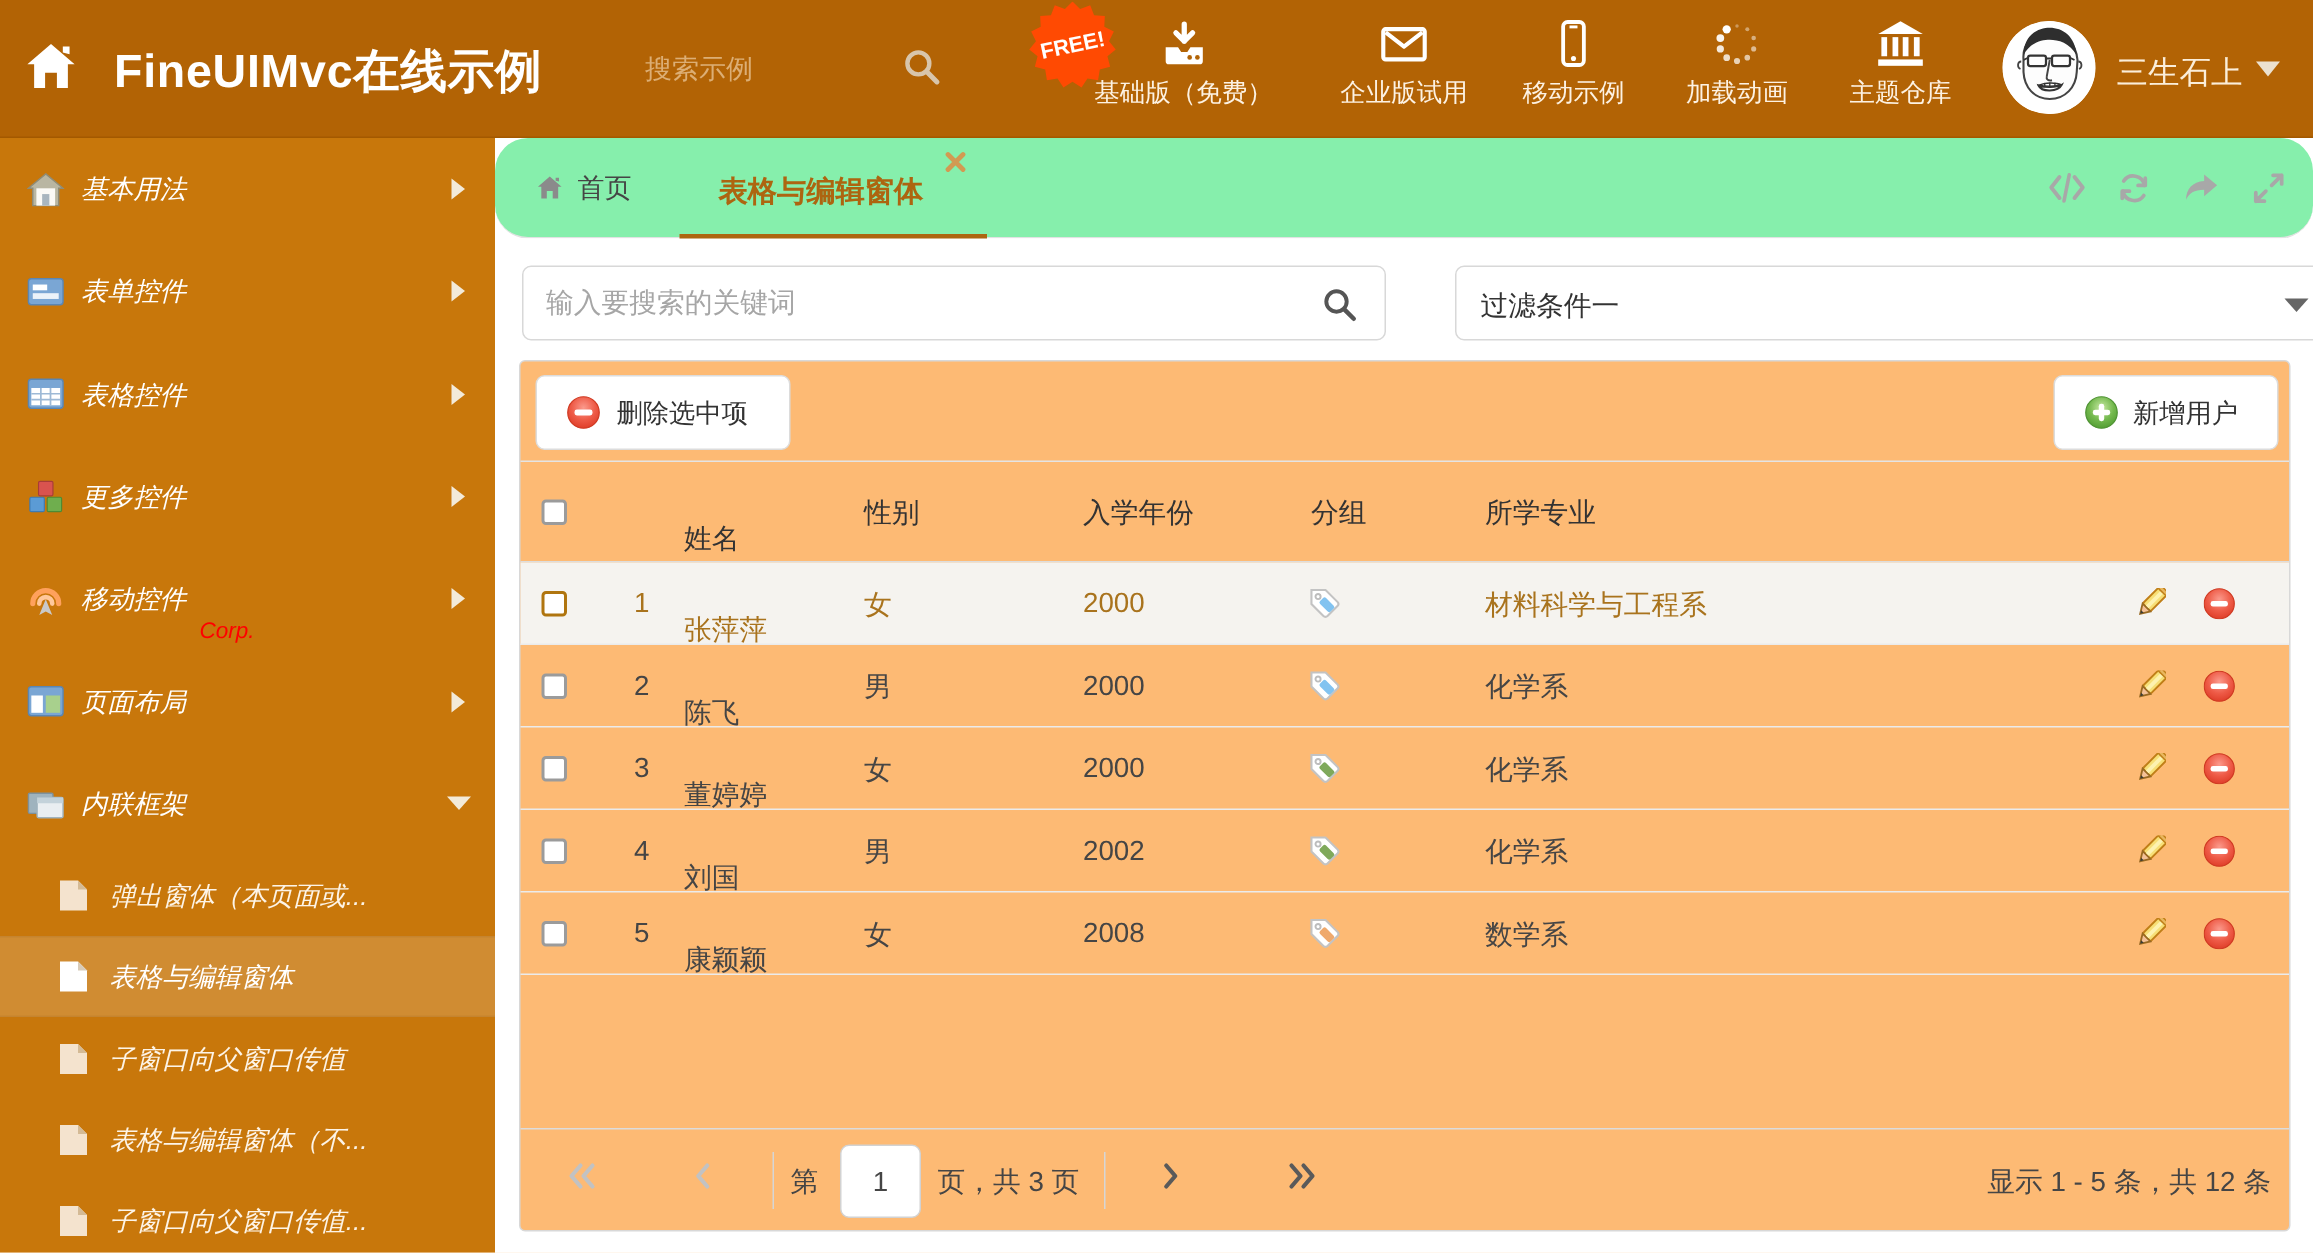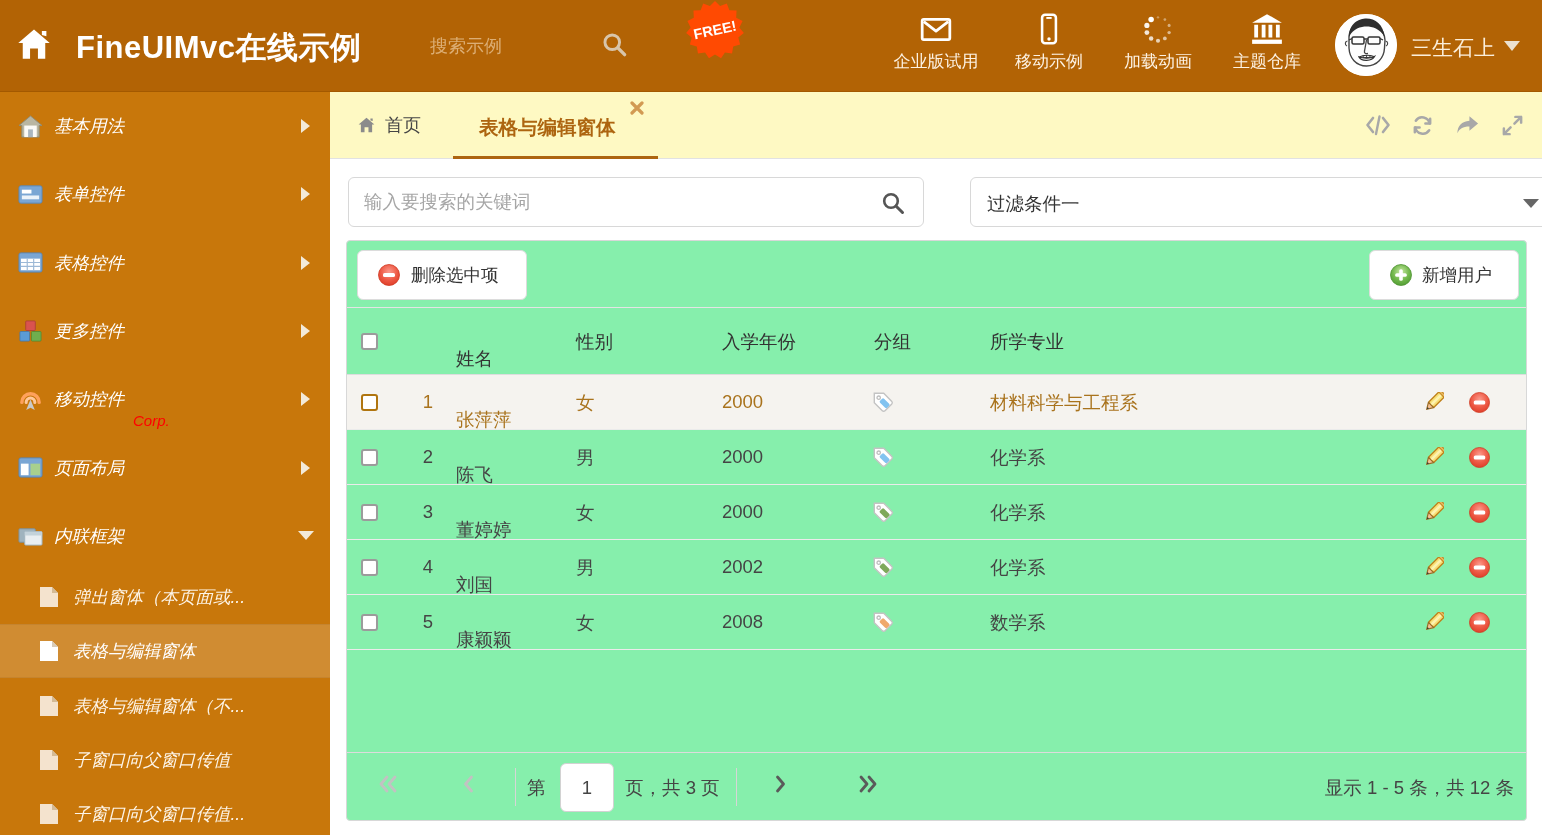--- a/index.html
+++ b/index.html
@@ -49,21 +49,21 @@
   .submenu-icon { position:absolute; left:39px; width:20px; height:22px; opacity:0.8; }
   .submenu-item.selected .submenu-icon { opacity:1; }
   .submenu-label { position:absolute; left:73px; font-size:17.5px; color:#fdf4e7; white-space:nowrap; }
   .submenu-item.selected .submenu-label { color:#fff; }
 
   
   .main { position:absolute; left:330px; top:92px; width:1212px; height:743px; background:#fff; }
 
   
   .tabbar { position:absolute; left:0; top:0; width:1212px; height:67px;
-    border-bottom:1px solid #e2e2e2; background:#fef9c3; }
+    border-bottom:1px solid #e2e2e2; background:#86efac;border-radius:22px; }
   .tab-home { position:absolute; left:27px; top:0; height:66px; display:flex; align-items:center;
     gap:9px; cursor:pointer; }
   .tab-home-label { font-size:18px; color:#454545; }
   .tab-active { position:absolute; left:123px; top:0; width:205px; height:67px; cursor:pointer; }
   .tab-active-underline { position:absolute; left:0; bottom:0; width:205px; height:3px; background:#ad6510; }
   .tab-active-label { position:absolute; left:26px; top:22px; font-size:19.5px; font-weight:bold; color:#ad6510; white-space:nowrap; }
   .tab-close { position:absolute; right:14px; top:9px; width:14px; height:14px; cursor:pointer; }
   .tab-tools { position:absolute; right:0; top:0; height:66px; display:flex; align-items:center; }
   .tab-tool { width:45px; height:30px; display:flex; align-items:center; justify-content:center; cursor:pointer; }
 
@@ -75,21 +75,21 @@
   .filter-search input::placeholder { color:#a6a6a6; }
   .filter-search-icon { position:absolute; right:18px; top:13px; width:24px; height:24px; cursor:pointer; }
   .filter-select { position:absolute; left:607px; top:85px; width:590px; height:50px;
     border:1px solid #d8d8d8; border-radius:6px; background:#fff; cursor:pointer;margin-left:33px; }
   .filter-select-label { position:absolute; left:16px; top:13px; font-size:18.5px; color:#333; }
   .filter-select-caret { position:absolute; right:20px; top:21px; width:0; height:0;
     border-left:8px solid transparent; border-right:8px solid transparent; border-top:9px solid #666; }
 
   
   .grid-panel { position:absolute; left:16px; top:148px; width:1181px; height:581px;
-    border:1px solid #d8d8d8; border-radius:4px; background:#86efac;
+    border:1px solid #d8d8d8; border-radius:4px; background:#fdba74;
     display:flex; flex-direction:column; }
   .grid-toolbar { position:relative; height:67px; border-bottom:1px solid #e4e4e4; flex:none; }
   .btn { position:absolute; top:9px; height:50px; border:1px solid #dcdcdc; border-radius:6px;
     background:#fff; display:flex; align-items:center; cursor:pointer; }
   .btn-delete { left:10px; width:170px; padding-left:20px; gap:11px; }
   .btn-add { right:7px; width:150px; padding-left:20px; gap:10px; }
   .btn-label { font-size:17.5px; color:#333; white-space:nowrap; }
   .icon22 { width:22px; height:22px; flex:none; }
 
   
@@ -188,20 +188,31 @@
   <svg class="hdr-search-icon" viewBox="0 0 24 24">
     <circle cx="10" cy="10" r="6.5" fill="none" stroke="#d8c5ab" stroke-width="2.6"></circle>
     <line x1="15" y1="15" x2="21" y2="21" stroke="#d8c5ab" stroke-width="3" stroke-linecap="round"></line>
   </svg>
 
   <svg class="free-badge" viewBox="0 0 58 58">
     <path id="starburst" d="M29.00 0.00 L34.09 5.04 L40.80 2.51 L43.40 9.18 L50.55 9.60 L50.22 16.75 L56.58 20.04 L53.37 26.44 L57.84 32.03 L52.30 36.57 L54.11 43.50 L47.21 45.39 L46.05 52.46 L38.97 51.38 L35.03 57.37 L29.00 53.50 L22.97 57.37 L19.03 51.38 L11.95 52.46 L10.79 45.39 L3.89 43.50 L5.70 36.57 L0.16 32.03 L4.63 26.44 L1.42 20.04 L7.78 16.75 L7.45 9.60 L14.60 9.18 L17.20 2.51 L23.91 5.04 Z" fill="#ff4a02"></path>
     <text x="29" y="34" text-anchor="middle" font-size="14.5" fill="#fff" transform="rotate(-12 29 29)">FREE!</text>
   </svg>
 
+  <div class="hnav-item" style="left:719px">
+    <div class="hnav-icon">
+      <svg width="33" height="33" viewBox="0 0 32 32">
+        <path d="M16 3 v11 M16 14 l-5.4 -5.4 M16 14 l5.4 -5.4" stroke="#fff" stroke-width="3.4" fill="none" stroke-linecap="round" stroke-linejoin="round"></path>
+        <path d="M4 18 h8 l2 3 h4 l2 -3 h8 v9 a2 2 0 0 1 -2 2 h-20 a2 2 0 0 1 -2 -2 Z" fill="#fff"></path>
+        <circle cx="19.5" cy="24.5" r="1.5" fill="#b26305"></circle>
+          <circle cx="24.5" cy="24.5" r="1.5" fill="#b26305"></circle>
+      </svg>
+    </div>
+    <div class="hnav-label">基础版（免费）</div>
+  </div>
 
   <div class="hnav-item" style="left:866px">
     <div class="hnav-icon">
       <svg width="34" height="34" viewBox="0 0 32 32">
         <rect x="3" y="7" width="26" height="19" rx="1.5" fill="none" stroke="#fff" stroke-width="2.6"></rect>
         <path d="M4.5 9 L16 18 L27.5 9" fill="none" stroke="#fff" stroke-width="2.6" stroke-linejoin="round"></path>
       </svg>
     </div>
     <div class="hnav-label">企业版试用</div>
   </div>
@@ -361,28 +372,28 @@
         <path d="M1 1 h12 l6 6 v14 h-18 Z" fill="#fff"></path>
           <path d="M13 1 l6 6 h-6 Z" fill="#d8cbb8"></path>
       </svg>
       <span class="submenu-label">表格与编辑窗体</span>
     </div>
     <div class="submenu-item">
       <svg class="submenu-icon" viewBox="0 0 20 22">
         <path d="M1 1 h12 l6 6 v14 h-18 Z" fill="#fff"></path>
           <path d="M13 1 l6 6 h-6 Z" fill="#d8cbb8"></path>
       </svg>
-      <span class="submenu-label">表格与编辑窗体（不...</span>
+      <span class="submenu-label">子窗口向父窗口传值</span>
     </div>
     <div class="submenu-item">
       <svg class="submenu-icon" viewBox="0 0 20 22">
         <path d="M1 1 h12 l6 6 v14 h-18 Z" fill="#fff"></path>
           <path d="M13 1 l6 6 h-6 Z" fill="#d8cbb8"></path>
       </svg>
-      <span class="submenu-label">子窗口向父窗口传值</span>
+      <span class="submenu-label">表格与编辑窗体（不...</span>
     </div>
     <div class="submenu-item">
       <svg class="submenu-icon" viewBox="0 0 20 22">
         <path d="M1 1 h12 l6 6 v14 h-18 Z" fill="#fff"></path>
           <path d="M13 1 l6 6 h-6 Z" fill="#d8cbb8"></path>
       </svg>
       <span class="submenu-label">子窗口向父窗口传值...</span>
     </div>
   </div>
 </div>

